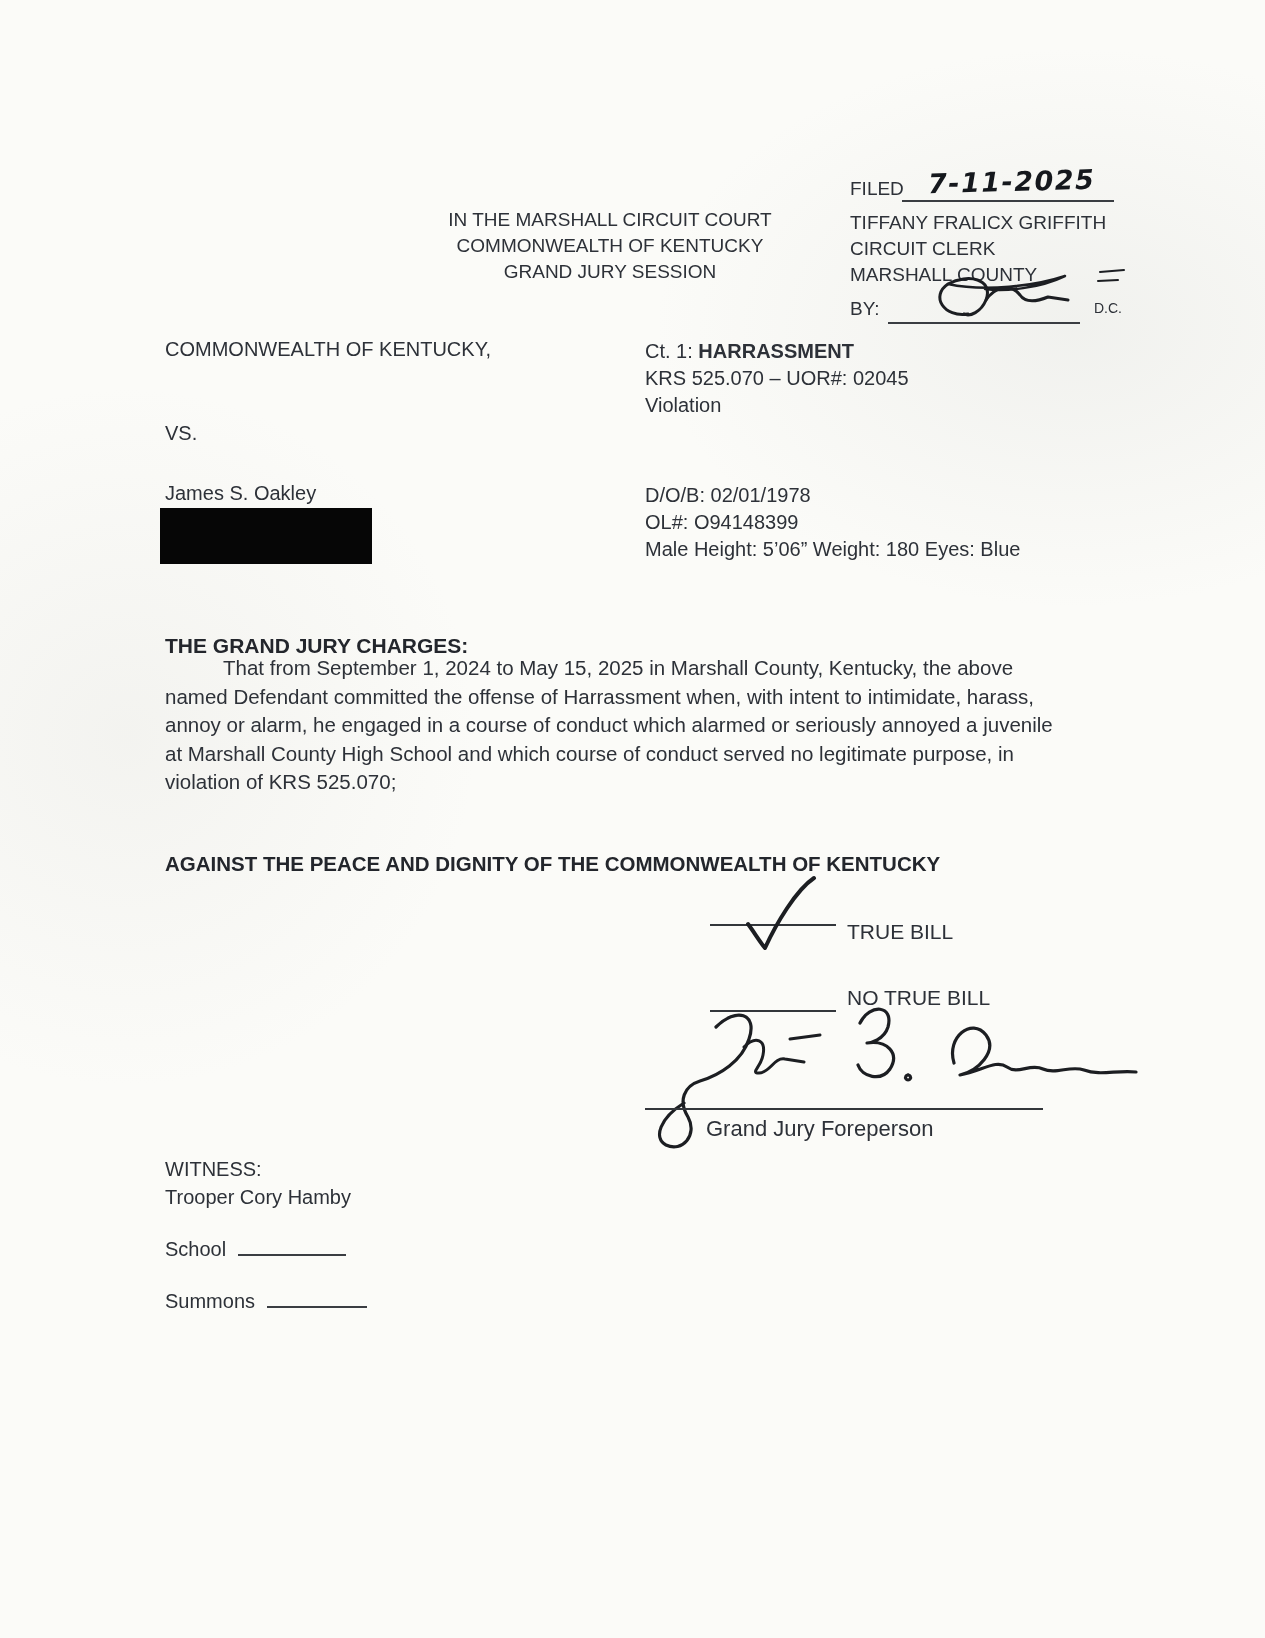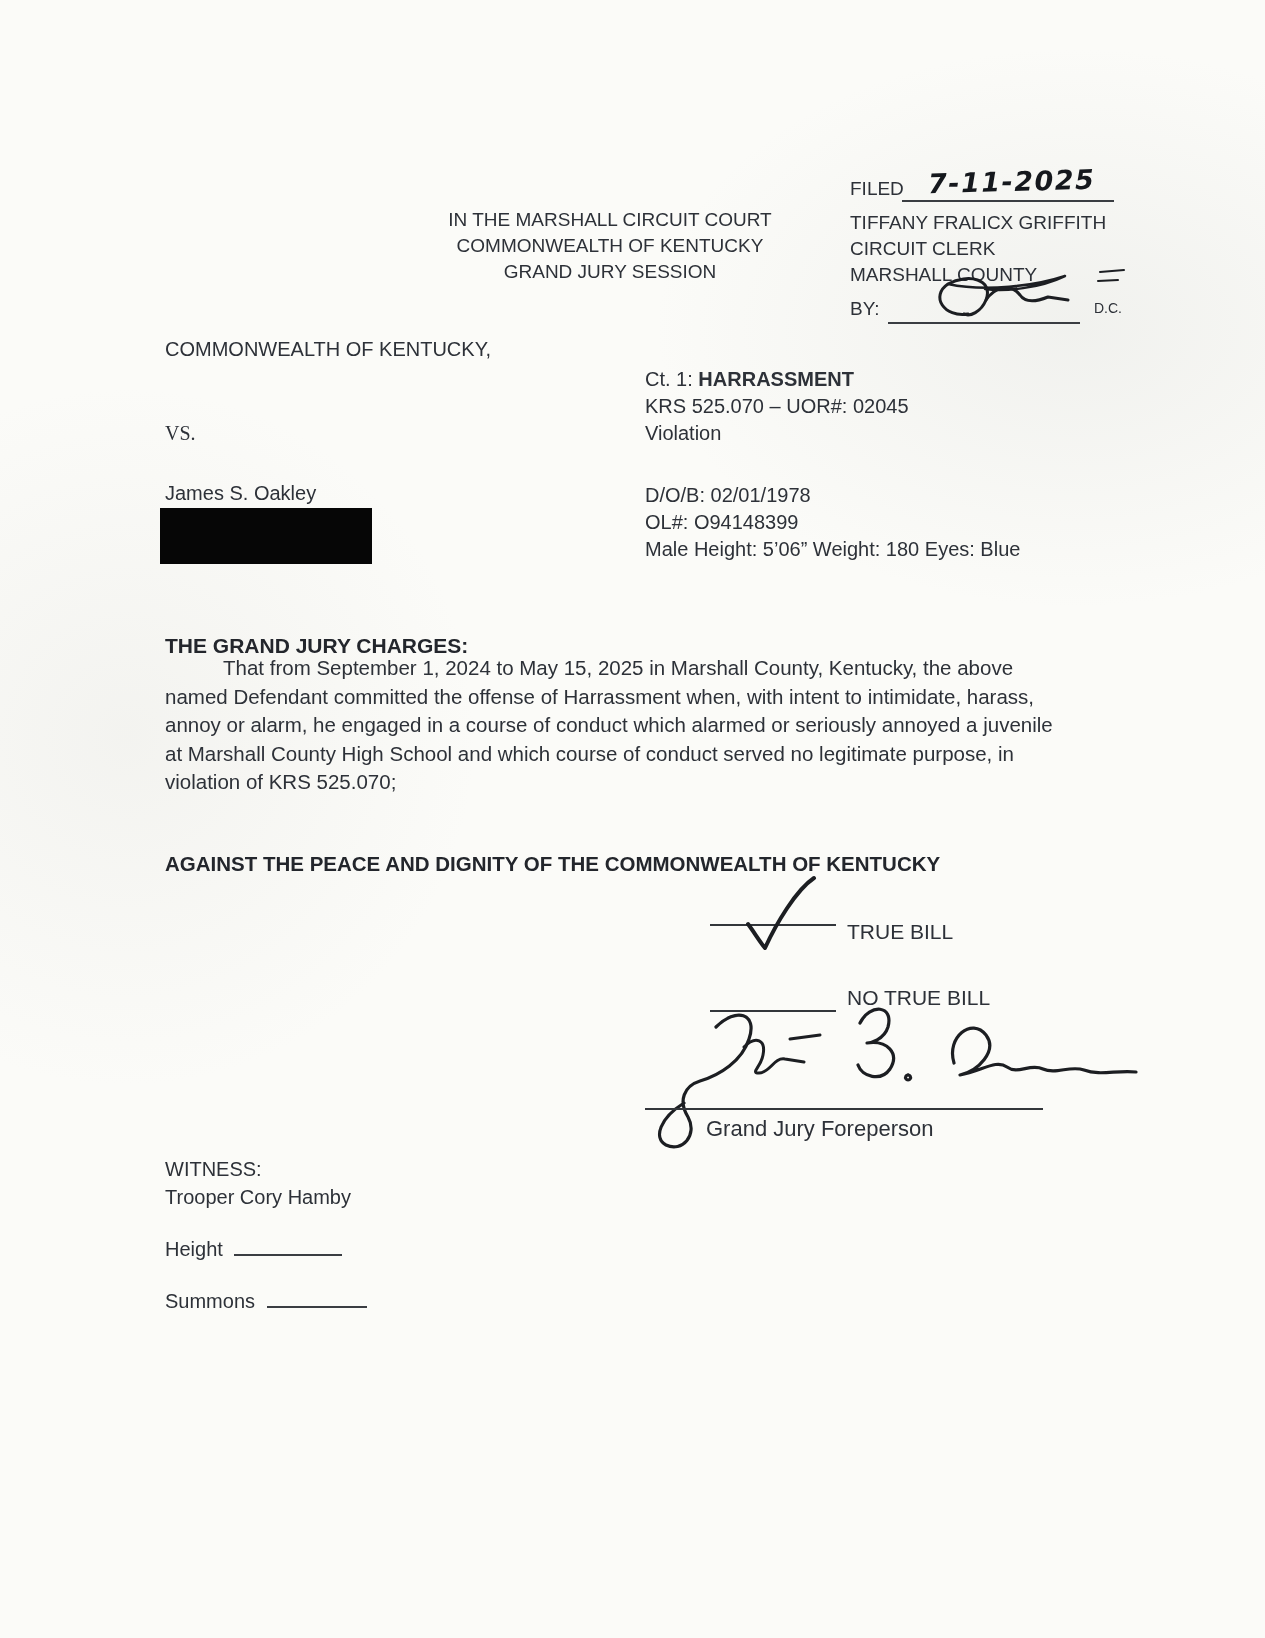--- a/index.html
+++ b/index.html
@@ -64,25 +64,25 @@
       <span class="ul" style="position:absolute;left:38px;top:6px;width:192px;height:18px;"></span>
       <svg class="abs" style="left:72px;top:-28px;" width="160" height="54" viewBox="0 0 160 54">
         <path class="sig-stroke" stroke-width="3" d="M46,44 C22,48 8,26 26,14 C46,3 72,9 64,30 C59,42 48,47 42,44"></path>
         <path class="sig-stroke" stroke-width="3" d="M64,30 C72,18 88,12 98,25 C104,34 116,31 126,27 L146,30"></path>
       </svg>
       <span style="position:absolute;left:244px;top:2px;font-size:14px;">D.C.</span>
     </div>
   </div>
 
   <div class="abs" style="left:165px;top:338px;font-size:20px;">COMMONWEALTH OF KENTUCKY,</div>
-  <div class="abs" style="left:165px;top:422px;font-size:20px;font-family:Liberation Serif, serif;">VS.</div>
+  <div class="abs" style="left:165px;top:422px;font-size:20px;">VS.</div>
   <div class="abs" style="left:165px;top:482px;font-size:20px;">James S. Oakley</div>
   <div class="redaction" style="left:160px;top:508px;width:212px;height:56px;"></div>
 
-  <div class="abs" style="left:645px;top:338px;font-size:20px;line-height:27px;margin-top:28px;">
+  <div class="abs" style="left:645px;top:338px;font-size:20px;line-height:27px;">
     <div><span>Ct. 1: </span><span class="bold">HARRASSMENT</span></div>
     <div>KRS 525.070 – UOR#: 02045</div>
     <div>Violation</div>
   </div>
 
   <div class="abs" style="left:645px;top:482px;font-size:20px;line-height:27px;">
     <div>D/O/B: 02/01/1978</div>
     <div>OL#: O94148399</div>
     <div>Male Height: 5’06” Weight: 180 Eyes: Blue</div>
   </div>
@@ -110,21 +110,21 @@
     <path class="sig-stroke" stroke-width="3.2" d="M270,90 a2.5,2.5 0 1,0 0.1,0"></path>
     <path class="sig-stroke" stroke-width="3.2" d="M316,78 C308,52 334,32 348,50 C360,66 340,86 322,90 C344,86 358,74 369,82 C380,90 392,78 405,84 C418,90 432,80 446,85 C462,91 478,85 498,87"></path>
   </svg>
   <span class="line" style="left:645px;top:1108px;width:398px;"></span>
   <div class="abs" style="left:706px;top:1116px;font-size:22px;">Grand Jury Foreperson</div>
 
   <div class="abs" style="left:165px;top:1158px;font-size:20px;">WITNESS:</div>
   <div class="abs" style="left:165px;top:1186px;font-size:20px;">Trooper Cory Hamby</div>
 
   <div class="abs" style="left:165px;top:1238px;font-size:20px;">
-    <span>Height</span>
+    <span>School</span>
     <span class="ul" style="width:108px;height:16px;margin-left:6px;"></span>
   </div>
   <div class="abs" style="left:165px;top:1290px;font-size:20px;">
     <span>Summons</span>
     <span class="ul" style="width:100px;height:16px;margin-left:6px;"></span>
   </div>
 
 </div>
 
 </body></html>

